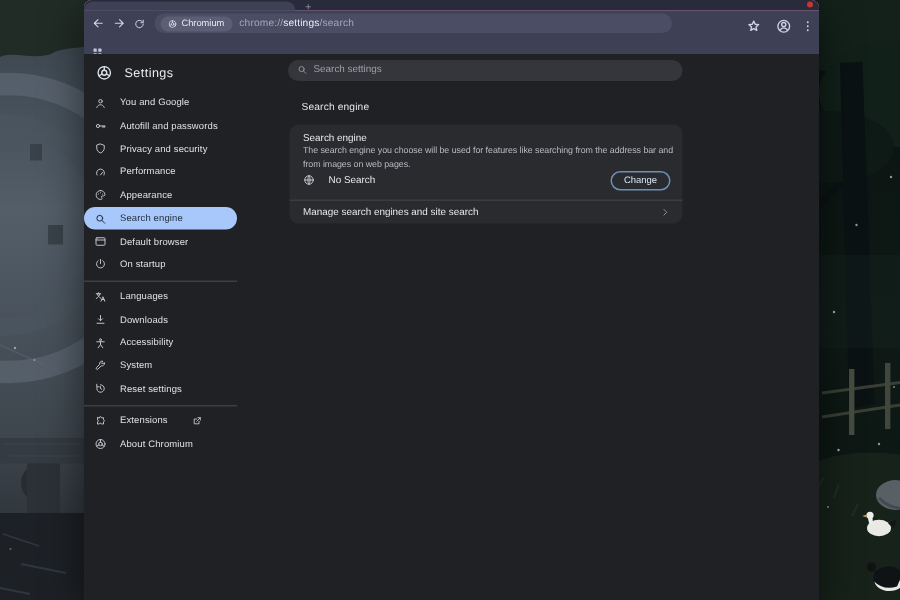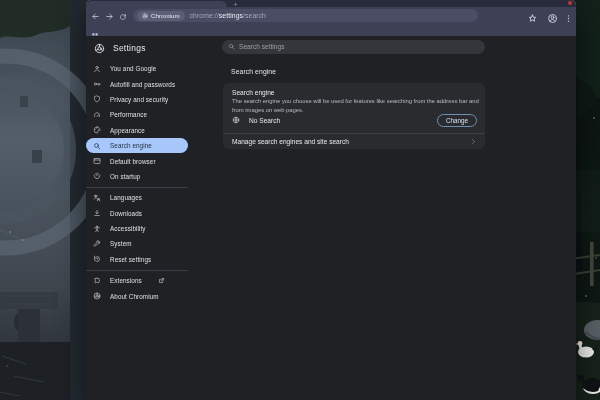--- a/index.html
+++ b/index.html
@@ -8,21 +8,20 @@
     font-family:"Liberation Sans","DejaVu Sans",sans-serif;
     background:#222a31;
     -webkit-font-smoothing:antialiased;
   }
   .wallpaper{position:absolute;inset:0;}
   
   .browser-window{
     position:absolute;left:56px;top:0;width:490px;height:400px;
     background:#f9a8d4;border-radius:5px 5px 0 0;overflow:hidden;
     box-shadow:0 8px 28px rgba(0,0,0,.55);
-    margin-left:30px;
   }
   .tabstrip{position:absolute;left:0;top:0;width:100%;height:7px;background:#292a3b;}
   .active-tab{position:absolute;left:0;top:1px;width:141px;height:6px;background:#3e4156;border-radius:6px 6px 0 0;}
   .newtab-btn{position:absolute;left:146px;top:1px;width:6px;height:6px;color:#aab;}
   .newtab-btn svg{width:5px;height:5px;display:block;margin:.5px auto;}
   .red-dot{position:absolute;left:482px;top:1px;width:4px;height:4px;border-radius:50%;background:#c1392d;}
   .toolbar-block{position:absolute;left:0;top:7px;width:100%;height:29px;background:#3e4156;}
   .nav-row{position:absolute;left:0;top:0;width:100%;height:17px;}
   .tb-btn{position:absolute;top:2.5px;width:12px;height:12px;color:#cfd3e2;display:flex;align-items:center;justify-content:center;}
   .tb-btn svg{width:9px;height:9px;}

